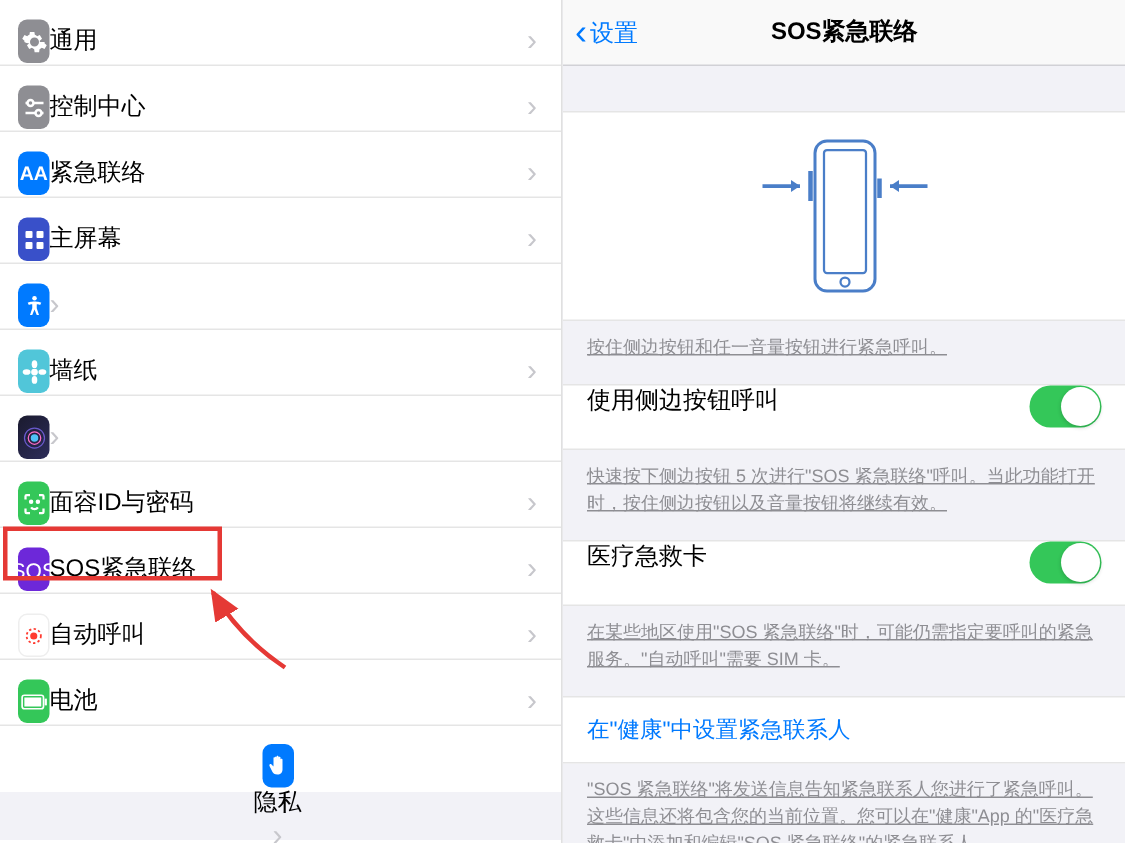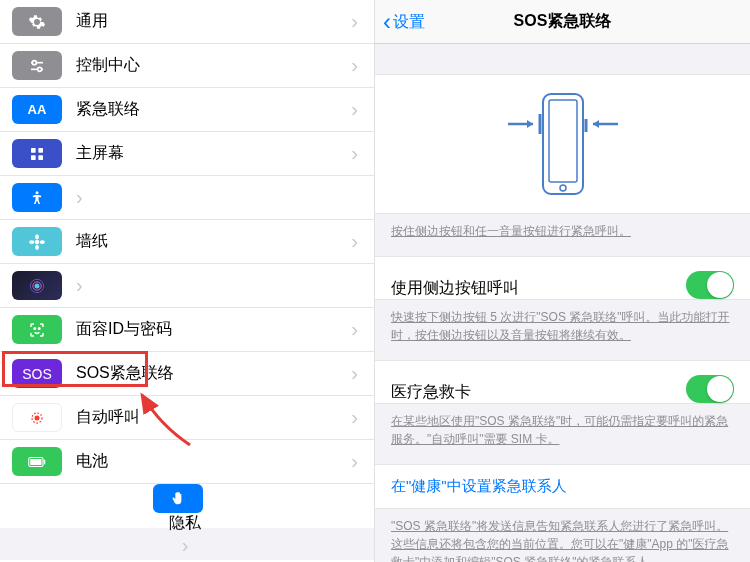--- a/index.html
+++ b/index.html
@@ -15,30 +15,30 @@
     .left { width: 375px; background: #f2f2f7; position: relative; border-right: 1px solid #e0e0e0; }
     .right { width: 375px; background: #f2f2f7; }
 
     
     .list-group { background: #fff; }
     .list-group + .list-group { margin-top: 32px; }
     .row {
       display: flex;
       align-items: center;
       height: 44px;
-      padding: 0 16px 0 12px;
+      padding: 12px 16px 0 12px;
       border-bottom: 0.5px solid #e5e5e5;
       position: relative;
     }
     .row:last-child { border-bottom: none; flex-direction: column; }
     .row .icon {
-      width: 50px; height: 29px;
+      width: 21px; height: 29px;
       border-radius: 6px;
       display: flex; align-items: center; justify-content: center;
-      margin-right: 14px;
+      margin-right: 0;
       flex-shrink: 0;
       color: #fff;
       font-size: 14px;
       font-weight: 500;
     }
     .row .label { flex: 1; font-size: 16px; color: #000; }
     .chev { color: #c7c7cc; font-size: 20px; font-weight: 300; }
 
     
     .highlight-box {
@@ -87,21 +87,21 @@
 
     .illus {
       background: #fff; margin-top: 30px;
       display: flex; align-items: center; justify-content: center;
       height: 140px; border-top: 0.5px solid #e5e5e5; border-bottom: 0.5px solid #e5e5e5;
     }
     .footer-text {
       font-size: 12px; color: #8e8e93; padding: 8px 16px 16px; line-height: 1.5; text-decoration: underline;
     }
     .setting-row {
-      background: #fff; display: flex; align-items: flex-end;
+      background: #fff; display: flex; align-items: flex-start;
       height: 44px; padding: 0 16px;
       border-top: 0.5px solid #e5e5e5; border-bottom: 0.5px solid #e5e5e5;
     }
     .setting-row .slabel { flex: 1; font-size: 16px; color: #000; }
     .toggle {
       width: 48px; height: 28px; border-radius: 14px;
       background: #34c759; position: relative;
     }
     .toggle::after {
       content: ''; position: absolute; width: 26px; height: 26px;

